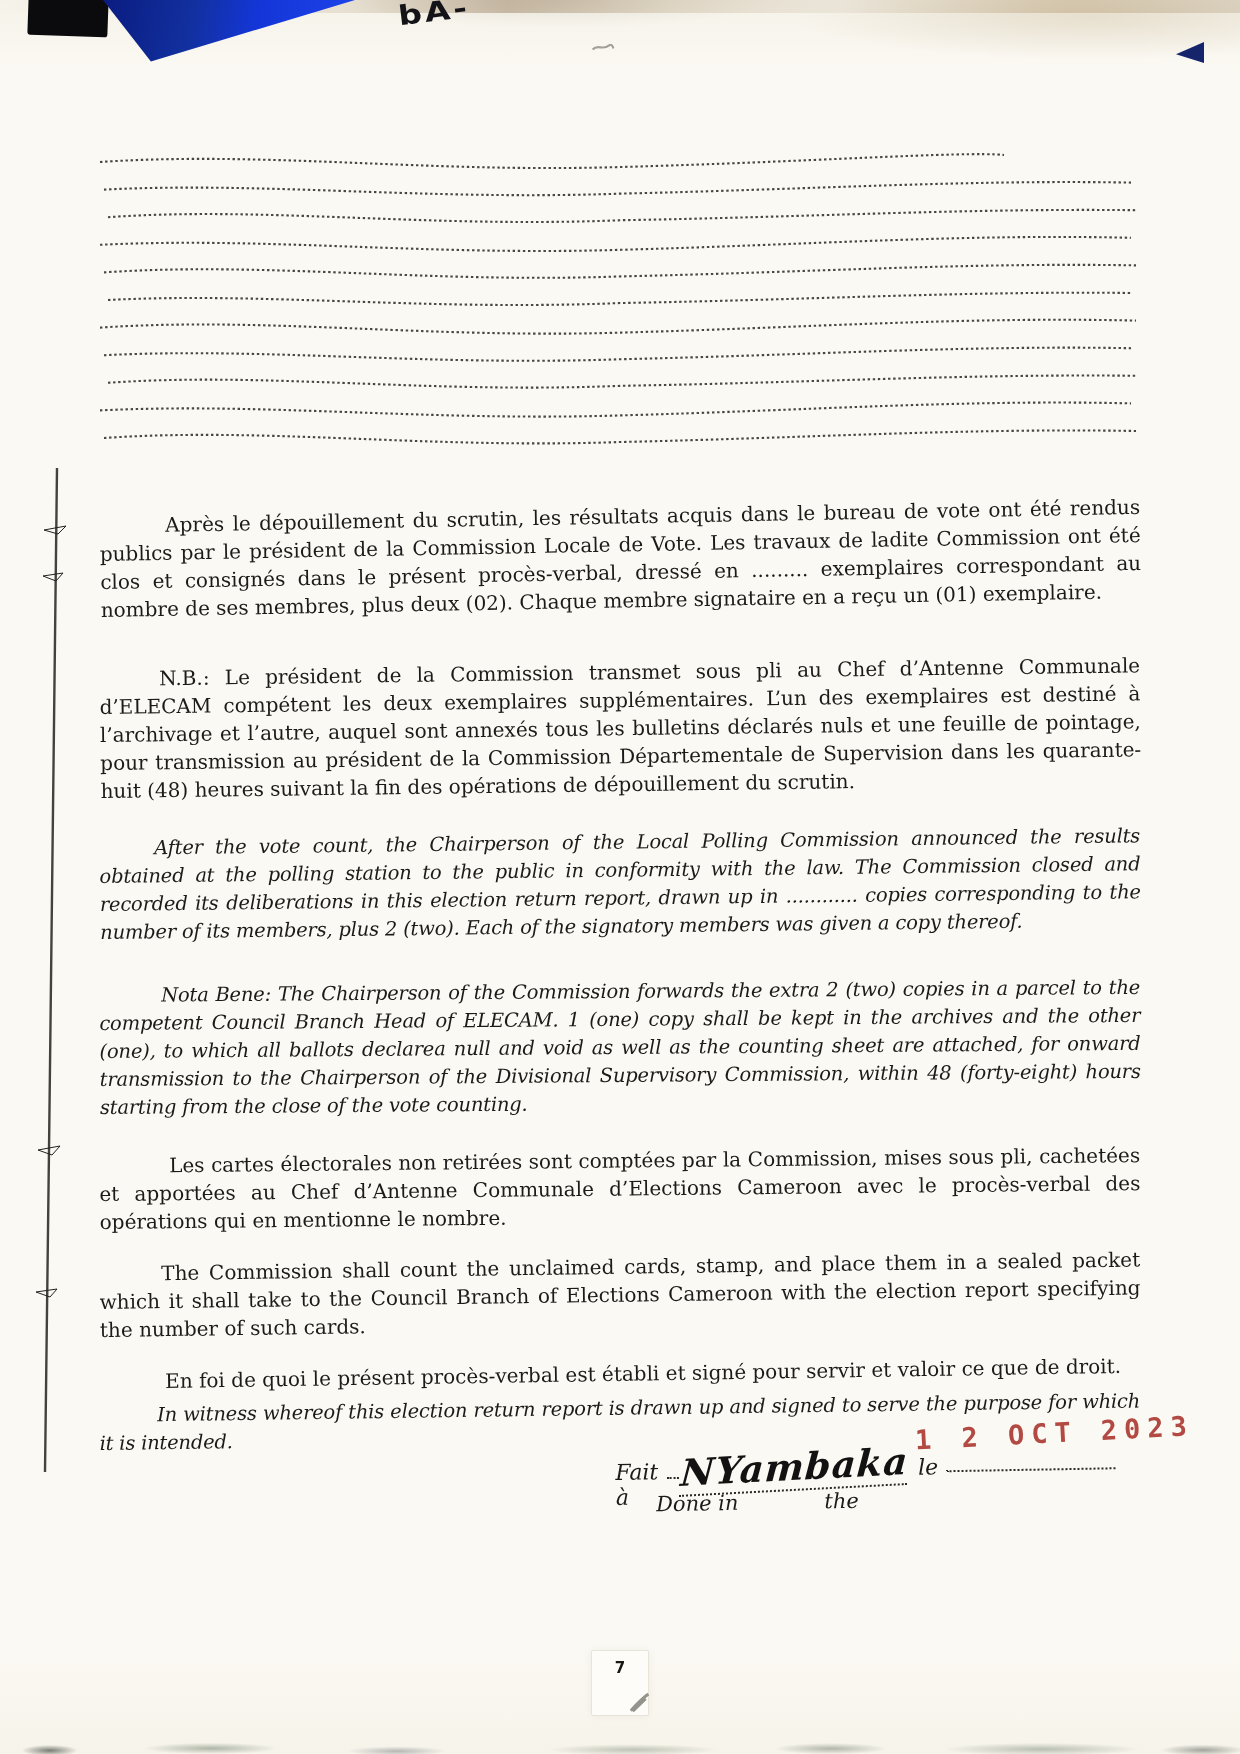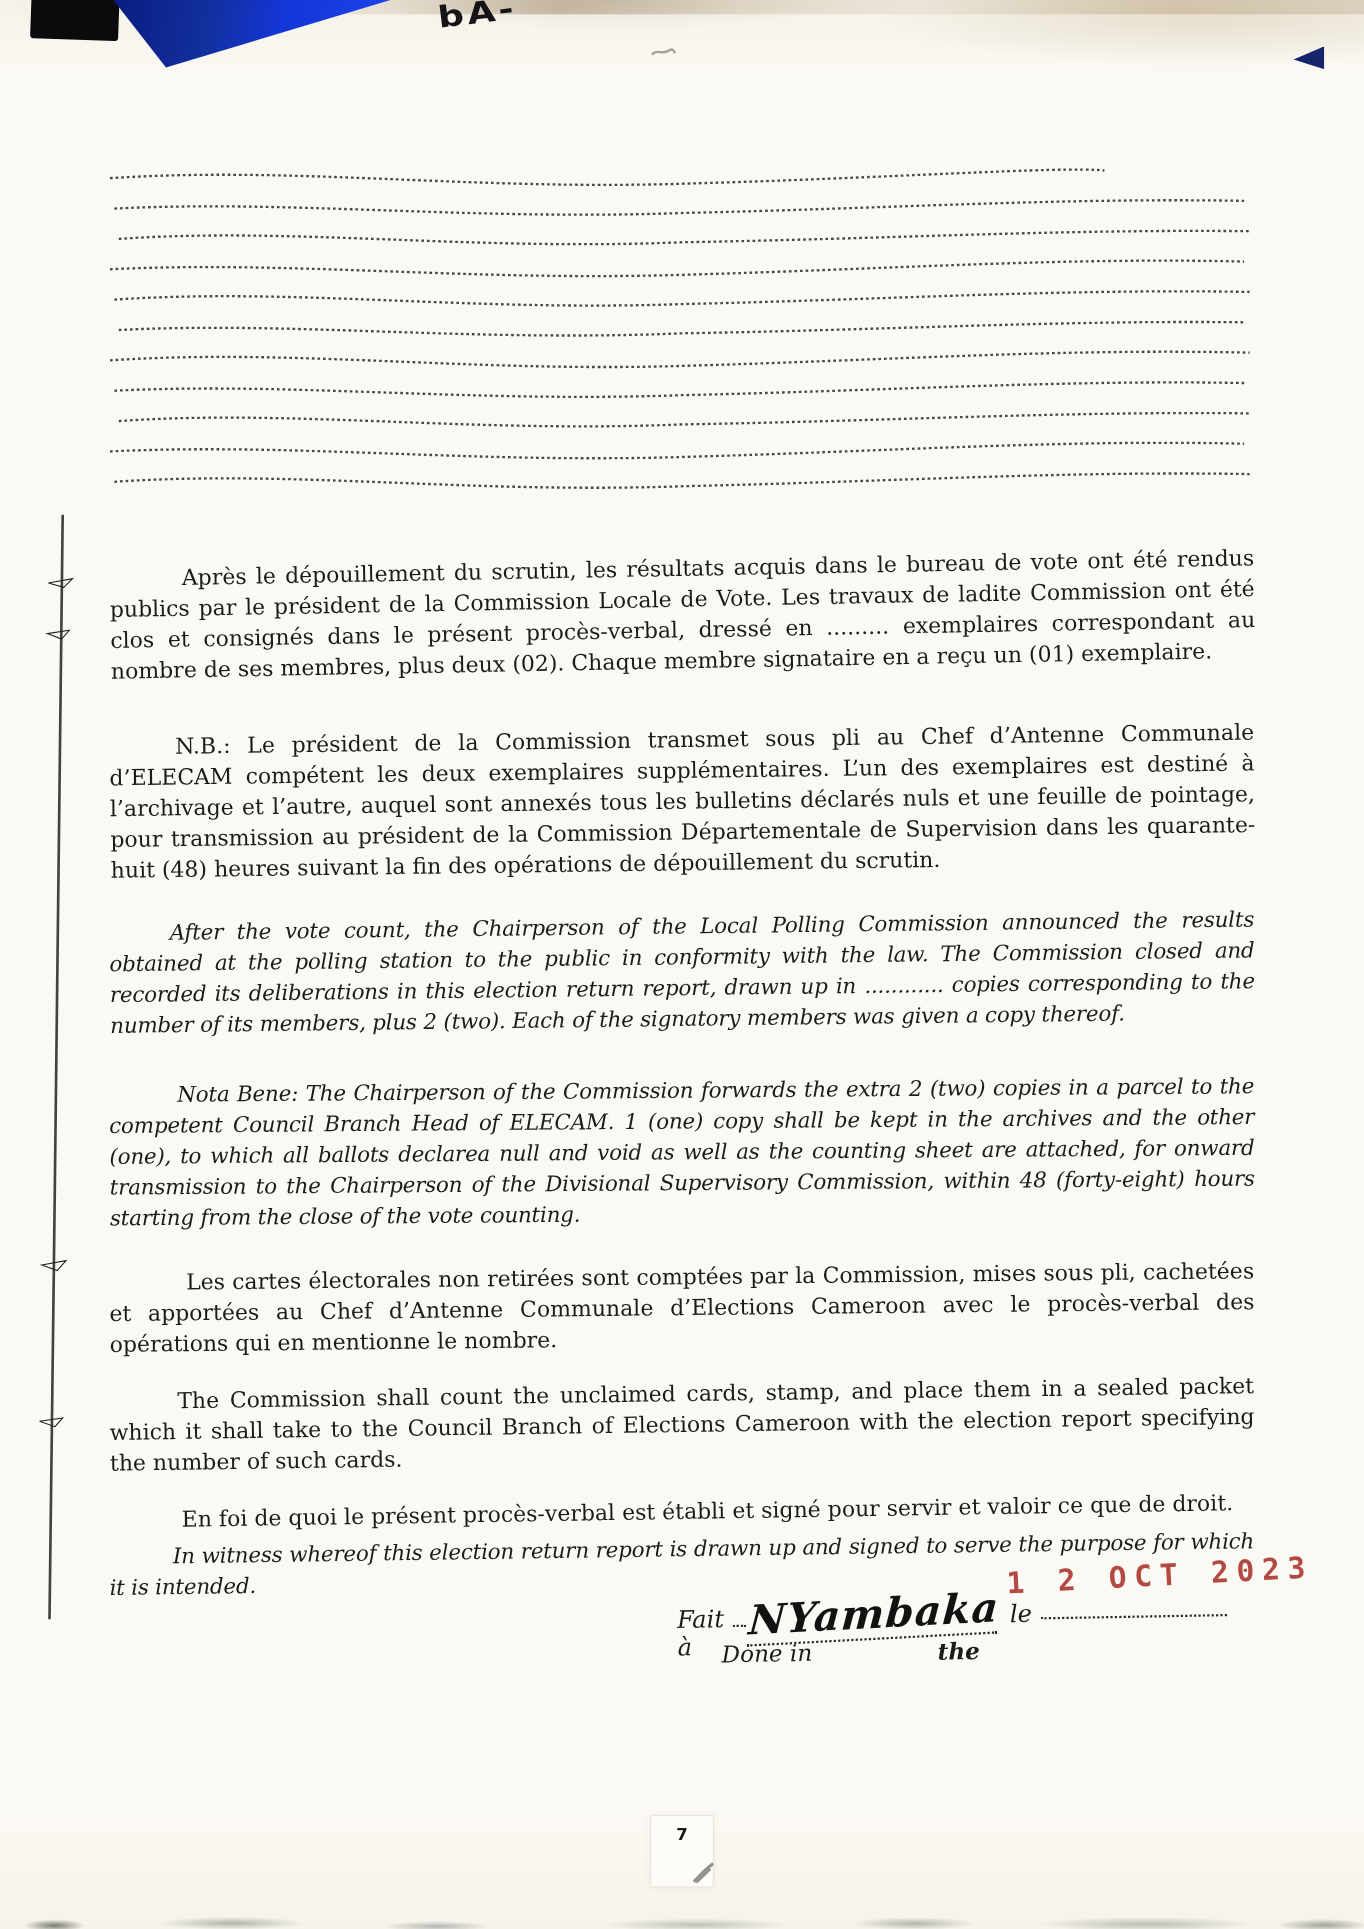--- a/index.html
+++ b/index.html
@@ -84,21 +84,21 @@
   }
   .sig-le{margin:0 8px 0 4px;}
   .date-stamp{
     position:absolute;left:300px;top:-20px;
     font-family:"DejaVu Sans Mono","Liberation Mono",monospace;
     font-style:normal;font-weight:bold;font-size:27px;letter-spacing:7px;
     transform:rotate(-2deg);opacity:.88;white-space:nowrap;
   }
   .sig-sub{display:flex;margin-top:6px;font-size:21px;}
   .sig-done{margin-left:40px;}
-  .sig-the{margin-left:114px;font-weight:bold;}
+  .sig-the{margin-left:86px;}
   
   .pagenum-box{
     position:absolute;left:591px;top:1650px;width:58px;height:66px;
     background:#fdfcf8;border:1px solid #e8e4d7;border-radius:2px;
     box-shadow:0 0 8px rgba(0,0,0,.05);
     display:flex;justify-content:center;padding-top:8px;box-sizing:border-box;
   }
   .pagenum{
     font-family:"DejaVu Sans","Liberation Sans",sans-serif;
     font-weight:bold;font-size:15px;font-style:normal;color:#191816;

